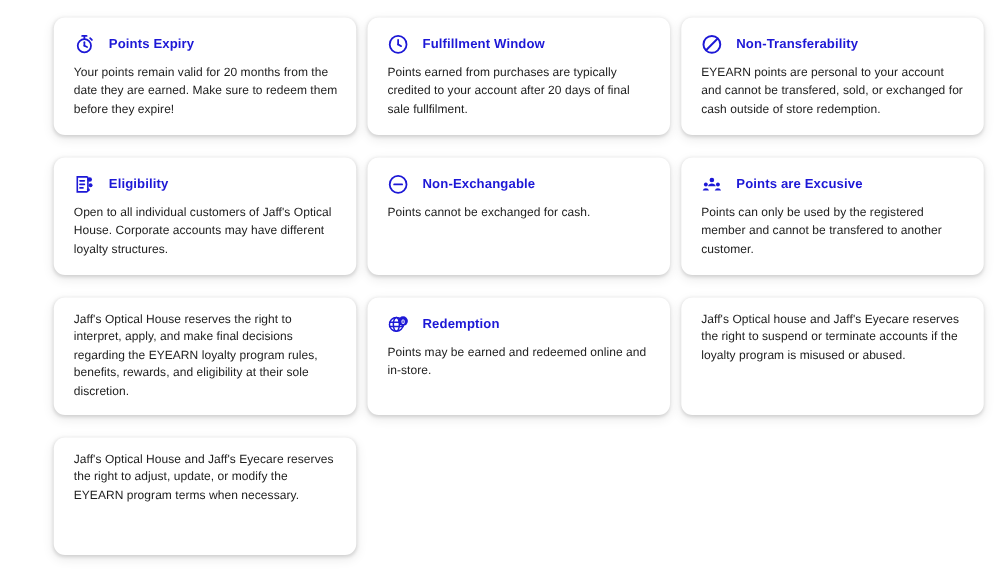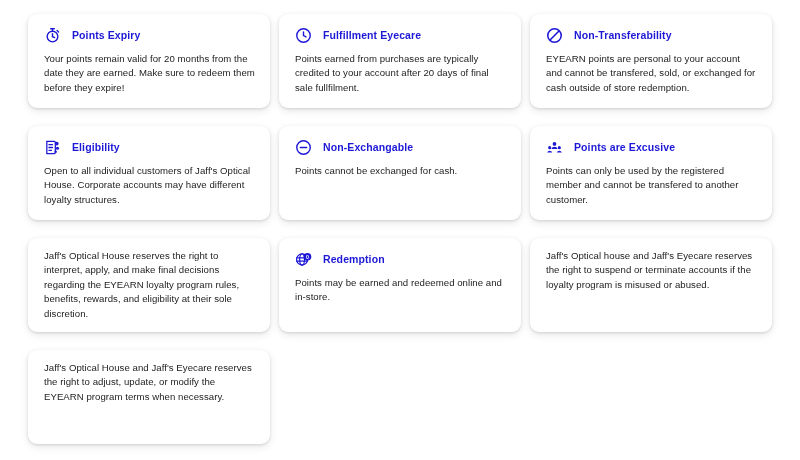--- a/index.html
+++ b/index.html
@@ -10,21 +10,21 @@
     width: 800px;
     height: 460px;
     background: #ffffff;
     font-family: "Liberation Sans", sans-serif;
     overflow: hidden;
   }
   .board {
     box-sizing: border-box;
     width: 800px;
     height: 460px;
-    padding: 14px 28px 12px 28px;
+    padding: 14px 28px 12px 43px;
   }
   .grid {
     display: grid;
     grid-template-columns: repeat(3, 242px);
     grid-auto-rows: 94px;
     column-gap: 9px;
     row-gap: 18px;
   }
   .card {
     box-sizing: border-box;
@@ -92,21 +92,21 @@
 
     <div class="card">
       <div class="card-head">
         <span class="icon">
           <svg width="17" height="17" viewBox="0 0 24 24" fill="none" stroke="currentColor" stroke-width="2" stroke-linecap="round">
             <circle cx="12" cy="12" r="9.5"></circle>
             <line x1="12" y1="12" x2="12" y2="7"></line>
             <line x1="12" y1="12" x2="15.5" y2="14"></line>
           </svg>
         </span>
-        <span class="card-title">Fulfillment Eyecare</span>
+        <span class="card-title">Fulfillment Window</span>
       </div>
       <div class="card-body">Points earned from purchases are typically credited to your account after 20 days of final sale fullfilment.</div>
     </div>
 
     <div class="card">
       <div class="card-head">
         <span class="icon">
           <svg width="17" height="17" viewBox="0 0 24 24" fill="none" stroke="currentColor" stroke-width="2.2" stroke-linecap="round">
             <circle cx="12" cy="12" r="9.5"></circle>
             <line x1="5.7" y1="18.3" x2="18.3" y2="5.7"></line>

